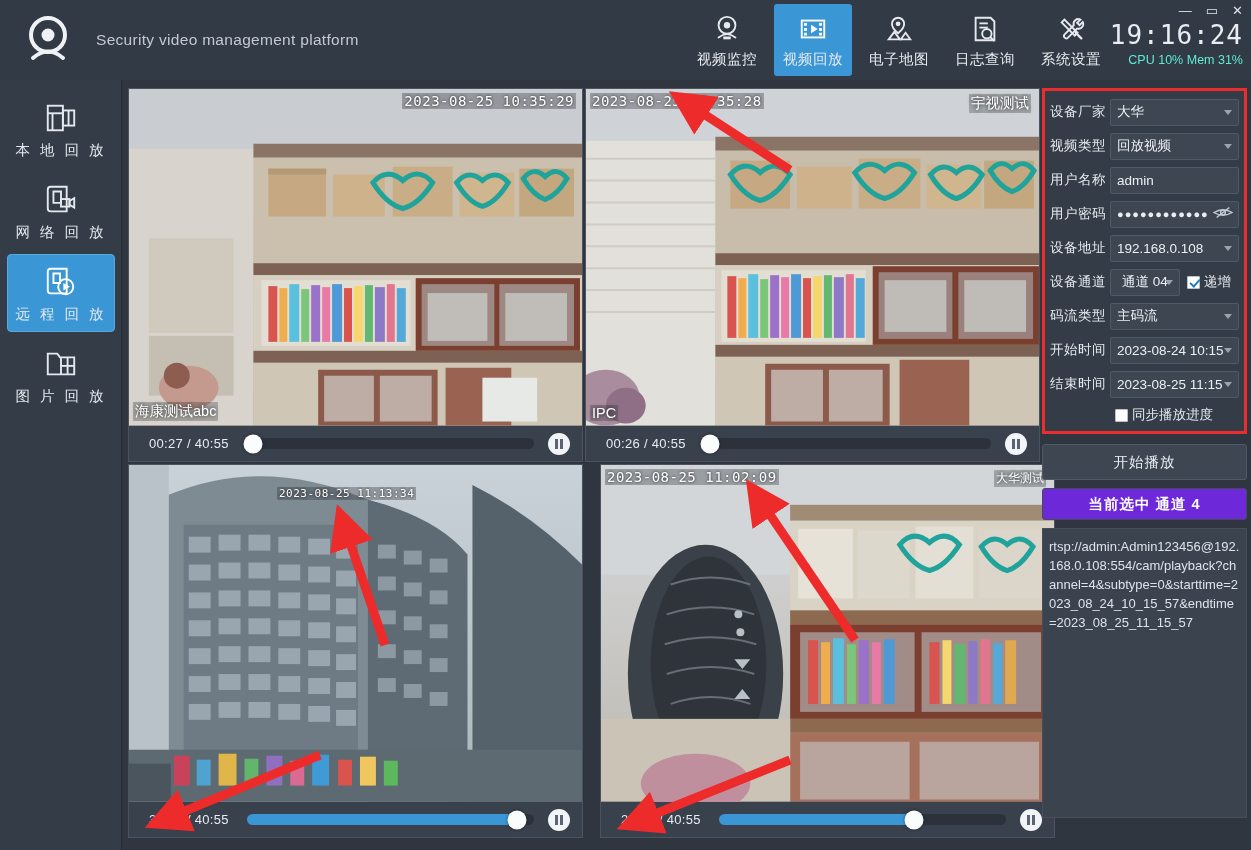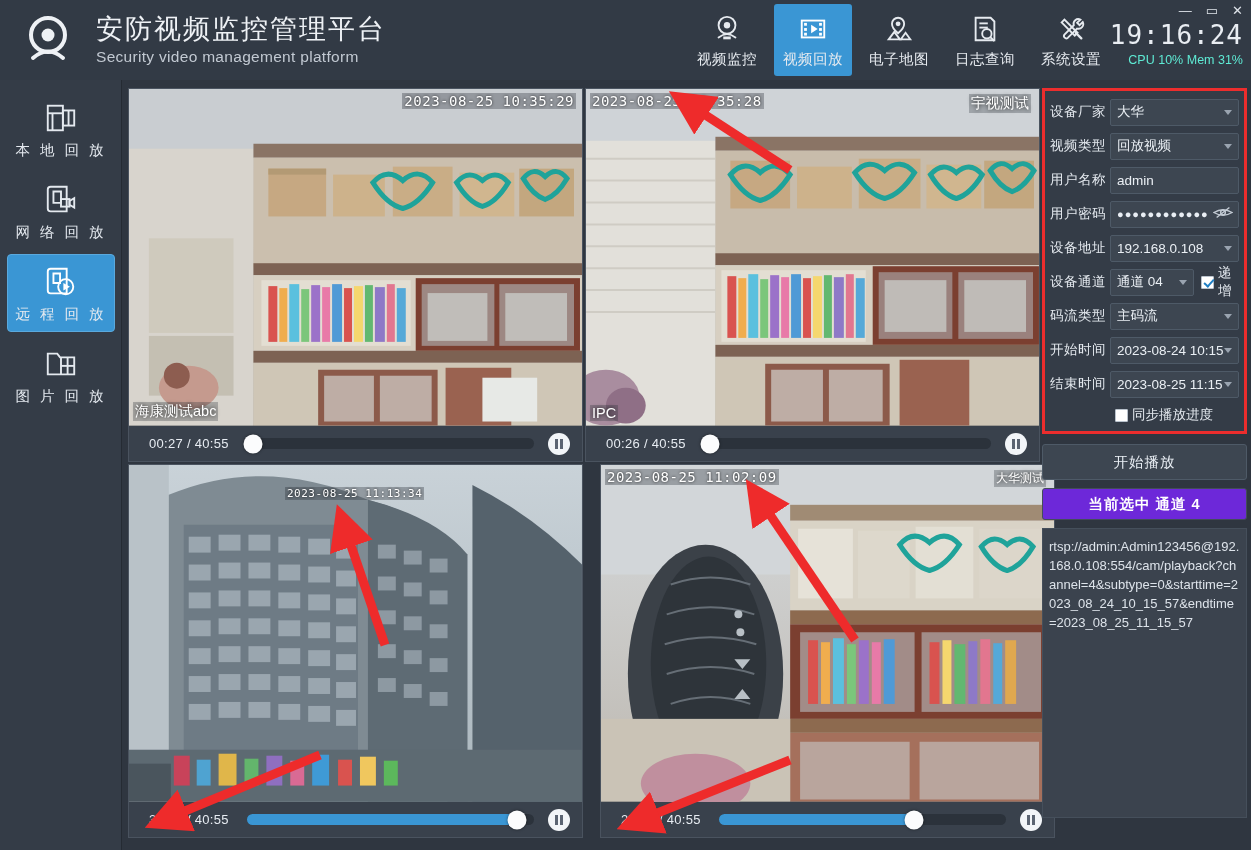--- a/index.html
+++ b/index.html
@@ -170,21 +170,21 @@
     position: absolute; right: 6px; top: 50%; margin-top: -2px;
     width: 0; height: 0;
     border-left: 4px solid transparent; border-right: 4px solid transparent;
     border-top: 5px solid #9aa4b0;
   }
   .dots { letter-spacing: 1px; font-size: 11px; color: #e9eef4; }
   .eye {
     position: absolute; right: 5px; top: 50%; transform: translateY(-50%);
     cursor: pointer;
   }
-  .row .ctl.short { flex: none; width: 84px; }
+  .row .ctl.short { flex: none; width: 70px; justify-content: center; }
   .chk {
     display: flex; align-items: center; margin-left: 7px; cursor: pointer;
   }
   .chk .box {
     width: 13px; height: 13px; border: 1px solid #b9c2cc;
     background: #fff; margin-right: 4px; flex: none;
     position: relative; border-radius: 1px;
   }
   .chk.on .box::after {
     content: ""; position: absolute; left: 3.5px; top: 0px;
@@ -225,21 +225,20 @@
 
   <div id="header-brand">
     <span id="cam-logo">
       <svg viewBox="0 0 52 52" width="52" height="52">
         <circle cx="26" cy="21" r="17" fill="none" stroke="#eef1f5" stroke-width="4"></circle>
         <circle cx="26" cy="21" r="6.5" fill="#eef1f5"></circle>
         <path d="M11 44 q15 -13 30 0" fill="none" stroke="#eef1f5" stroke-width="4" stroke-linecap="round"></path>
       </svg>
     </span>
     <div id="brand-text">
-      <div id="brand-title">安防视频监控管理平台</div>
       <div id="brand-sub">Security video management platform</div>
     </div>
   </div>
 
   <div id="nav">
 
     <div class="nav-item">
       <span class="nav-ico">
         <svg viewBox="0 0 32 32" width="30" height="30">
           <circle cx="16" cy="12" r="9" fill="none" stroke="#e6eaef" stroke-width="2"></circle>
@@ -614,21 +613,21 @@
           <rect x="116" y="295" width="14" height="27" fill="#63b56c"></rect>
           <rect x="138" y="292" width="16" height="30" fill="#8f6fc0"></rect>
           <rect x="162" y="297" width="14" height="25" fill="#d96a94"></rect>
           <rect x="184" y="291" width="17" height="31" fill="#3f9ad6"></rect>
           <rect x="210" y="296" width="14" height="26" fill="#d9534f"></rect>
           <rect x="232" y="293" width="16" height="29" fill="#f0c75e"></rect>
           <rect x="256" y="297" width="14" height="25" fill="#5cb85c"></rect>
         </g>
         <rect x="0" y="300" width="42" height="38" fill="#4a555d"></rect>
       </svg>
-      <div class="ts small" style="left:156px; top:22px;">2023-08-25 11:13:34</div>
+      <div class="ts small" style="left:148px; top:22px;">2023-08-25 11:13:34</div>
     </div>
     <div class="pbar">
       <span class="time"><span>38:32</span> / <span>40:55</span></span>
       <div class="slider">
         <div class="fill" style="width:94%"></div>
         <div class="knob" style="left:94%"></div>
       </div>
       <div class="pausebtn">
           <i></i>
           <i></i>

